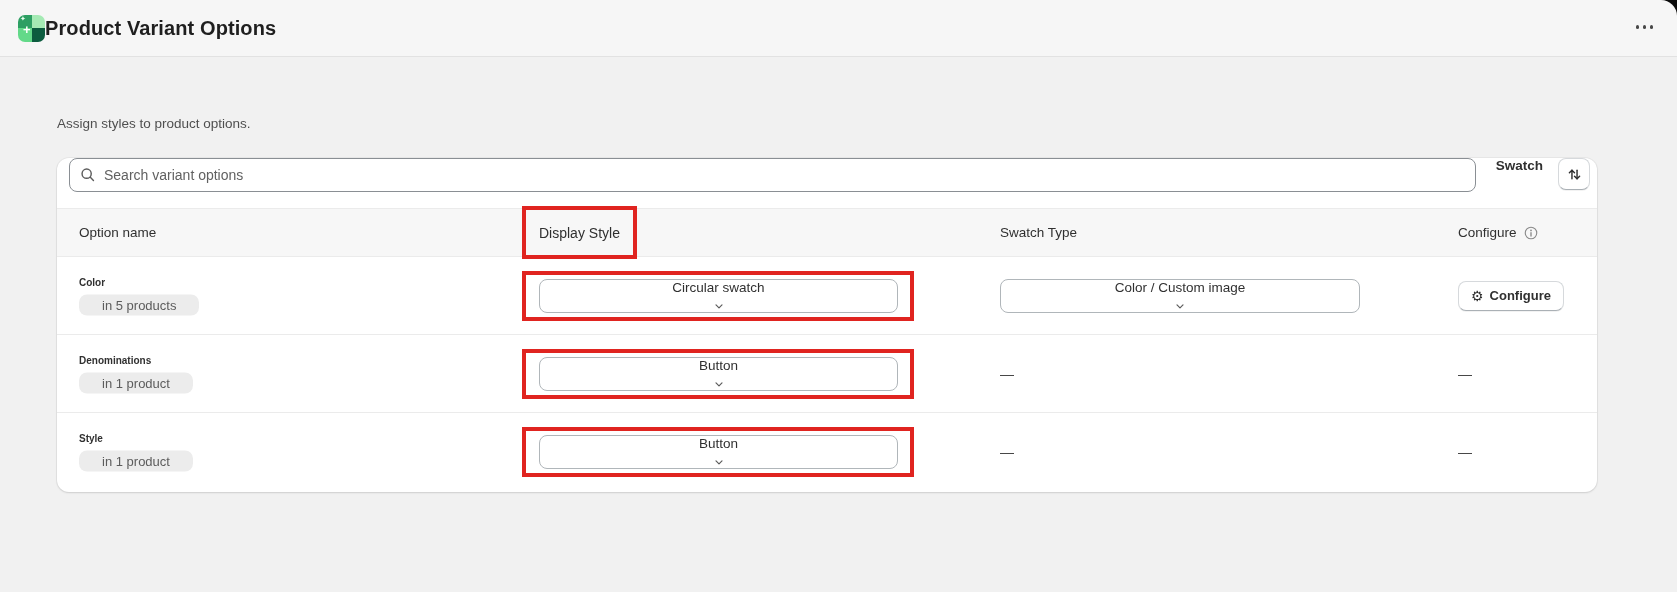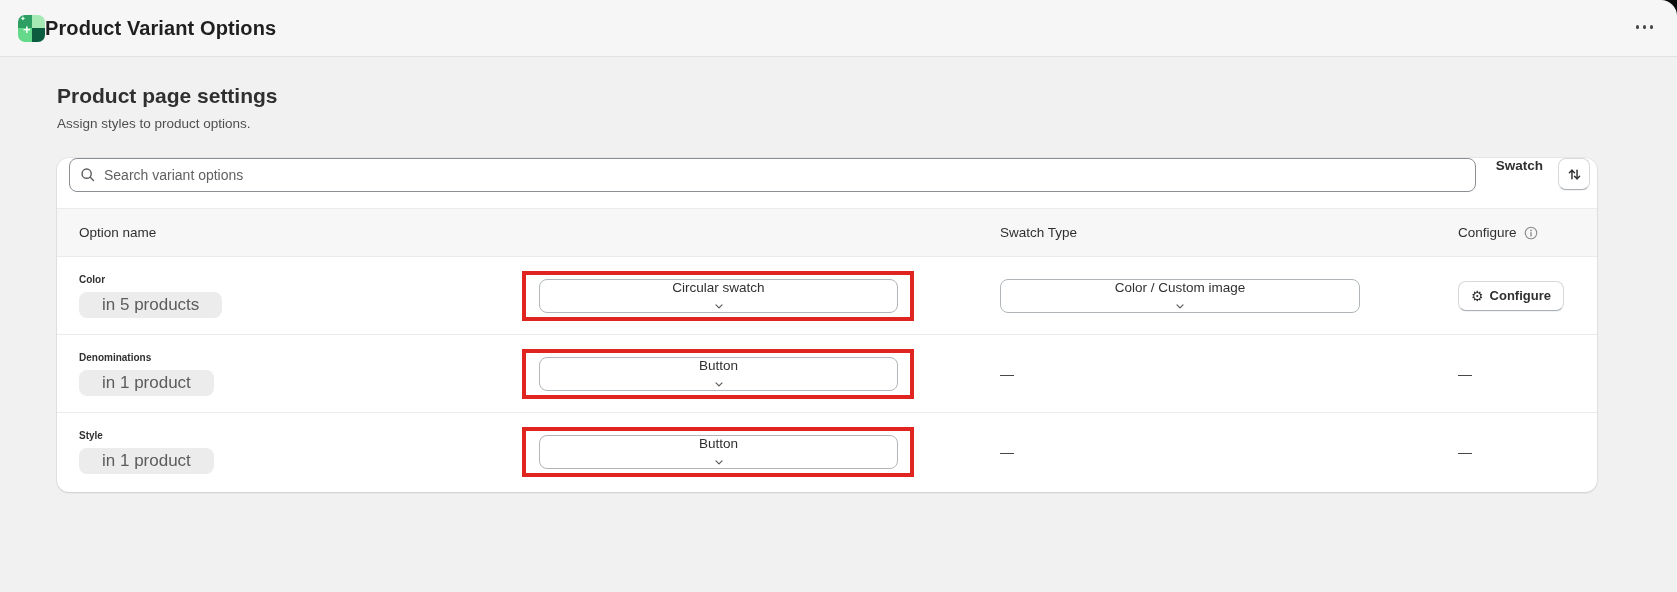--- a/index.html
+++ b/index.html
@@ -49,21 +49,21 @@
 
   
   .thead { position:relative; height:47px; background:#f7f7f7; border-top:1px solid #ebebeb;
            border-bottom:1px solid #ebebeb; font-size:13.5px; color:#303030; }
   .hcell { position:absolute; top:0; height:100%; display:flex; align-items:center; gap:6px; }
   .trow { position:relative; height:77px; border-bottom:1px solid #ebebeb; }
   .trow:last-child { border-bottom:none; }
 
   .cell-name { position:absolute; left:22px; top:50%; transform:translateY(-50%); }
   .row-name { font-size:10px; font-weight:700; color:#303030; margin-bottom:7px; }
-  .row-badge { display:inline-block; background:#ececec; color:#5c5c5c; font-size:17px;
+  .row-badge { display:inline-block; background:#ececec; color:#5c5c5c; font-size:13px;
                padding:3px 23px; border-radius:8px; }
 
   .vcenter { position:absolute; top:50%; transform:translateY(-50%); }
 
   .select { display:flex; align-items:center; justify-content:space-between; width:359px; height:34px;
             background:#fff; border:1px solid #b0b6ba; border-radius:8px; padding:0 12px;
             font-size:13.5px; color:#303030; box-sizing:border-box; cursor:pointer;flex-direction:column; }
   .select-wide { width:360px; }
 
   .hl { border:4px solid #e02420; }
@@ -97,21 +97,20 @@
         <span class="plus">+</span>
     </div>
     <div class="topbar-title">Product Variant Options</div>
     <div class="more-btn" title="More actions">
       <i></i>
         <i></i>
         <i></i>
     </div>
   </div>
 
-  <div class="page-title">Product page settings</div>
   <div class="page-subtitle">Assign styles to product options.</div>
 
   <div class="card">
 
     <div class="search-row">
       <div class="search-box">
         <span class="search-glyph">
           <svg width="17" height="17" viewBox="0 0 20 20">
               <circle cx="9" cy="9" r="5.4" stroke="#5c5c5c" stroke-width="1.7" fill="none"></circle>
               <line x1="13.3" y1="13.3" x2="17" y2="17" stroke="#5c5c5c" stroke-width="1.7" stroke-linecap="round"></line>
@@ -125,20 +124,23 @@
           <path d="M7 15V5"></path>
             <path d="M4 8l3-3 3 3"></path>
             <path d="M13 5v10"></path>
             <path d="M10 12l3 3 3-3"></path>
         </svg>
       </button>
     </div>
 
     <div class="thead">
       <div class="hcell" style="left:22px">Option name</div>
+      <div class="hl hl-header">
+        <span style="font-size:14px">Display Style</span>
+      </div>
       <div class="hcell" style="left:943px">Swatch Type</div>
       <div class="hcell" style="left:1401px">
         <span>Configure</span>
         <svg width="16" height="16" viewBox="0 0 20 20">
           <circle cx="10" cy="10" r="7.2" stroke="#8a8a8a" fill="none" stroke-width="1.4"></circle>
           <circle cx="10" cy="6.8" r="1.1" fill="#8a8a8a"></circle>
           <path d="M10 9.6v4.2" stroke="#8a8a8a" stroke-width="1.7" stroke-linecap="round"></path>
         </svg>
       </div>
     </div>

